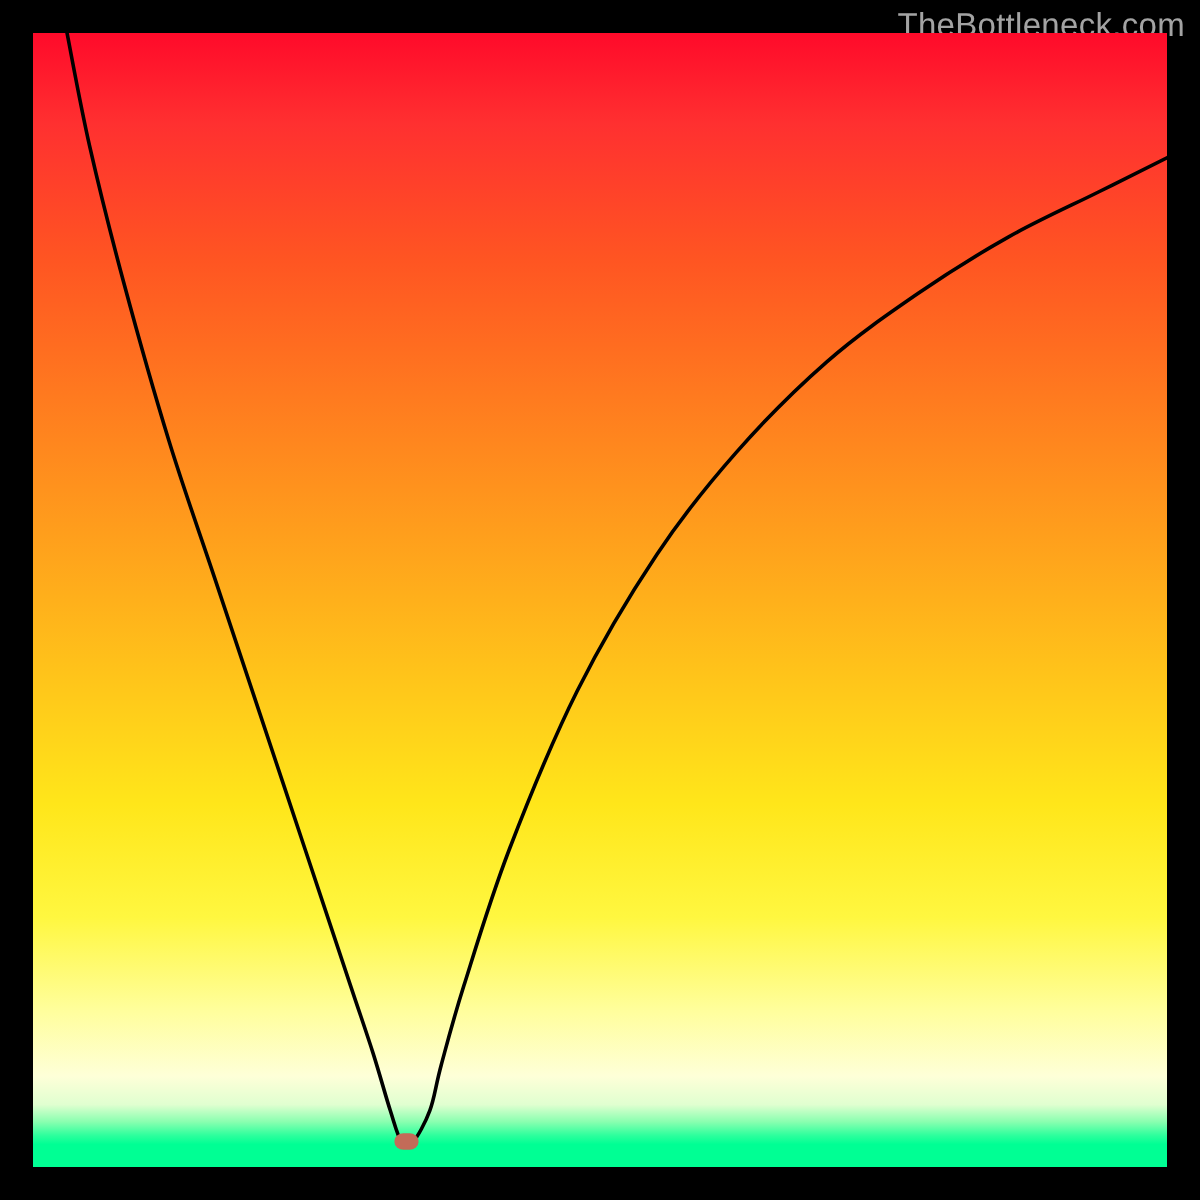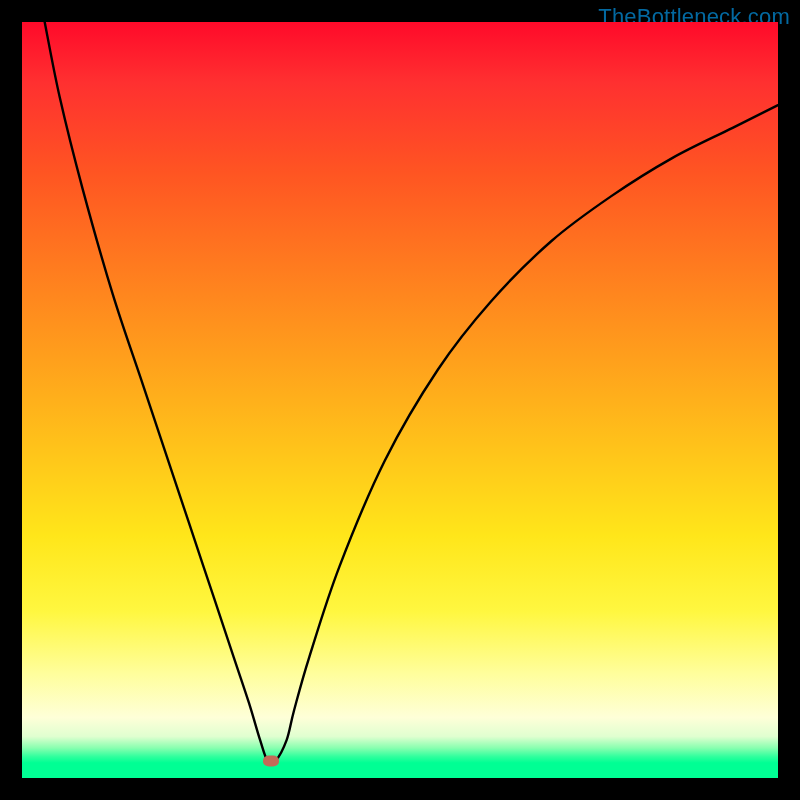--- a/index.html
+++ b/index.html
@@ -45,21 +45,21 @@
     position: absolute;
     left: 0;
     top: 0;
     width: 756px;
     height: 756px;
   }
   .watermark {
     position: absolute;
     top: 4px;
     right: 10px;
-    color: #0369a1;
+    color: #a3a3a3;
     font-size: 22px;
     font-weight: 500;
     letter-spacing: 0.2px;
     user-select: none;
   }
   .min-marker {
     position: absolute;
     width: 16px;
     height: 11px;
     border-radius: 6px / 5px;

